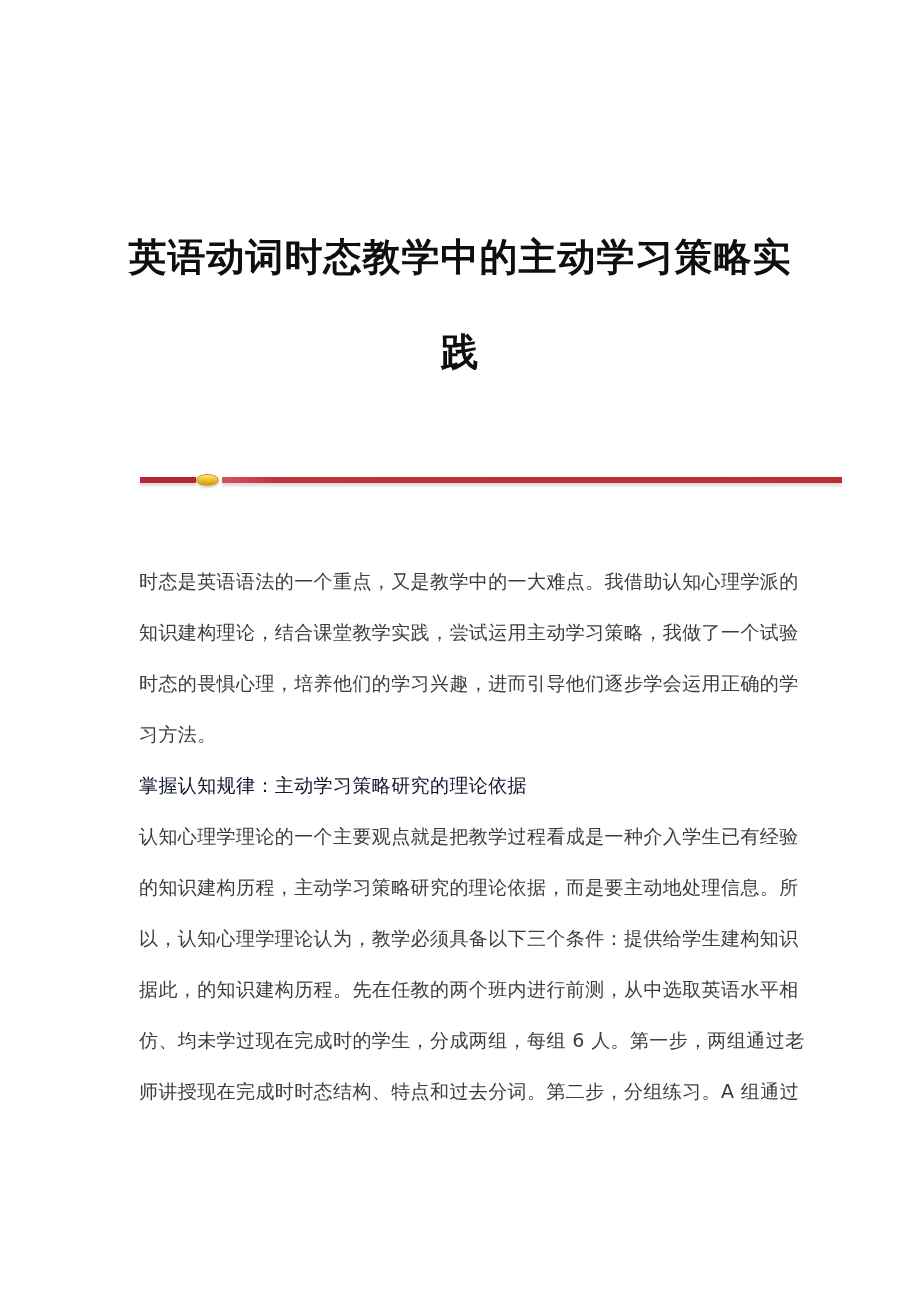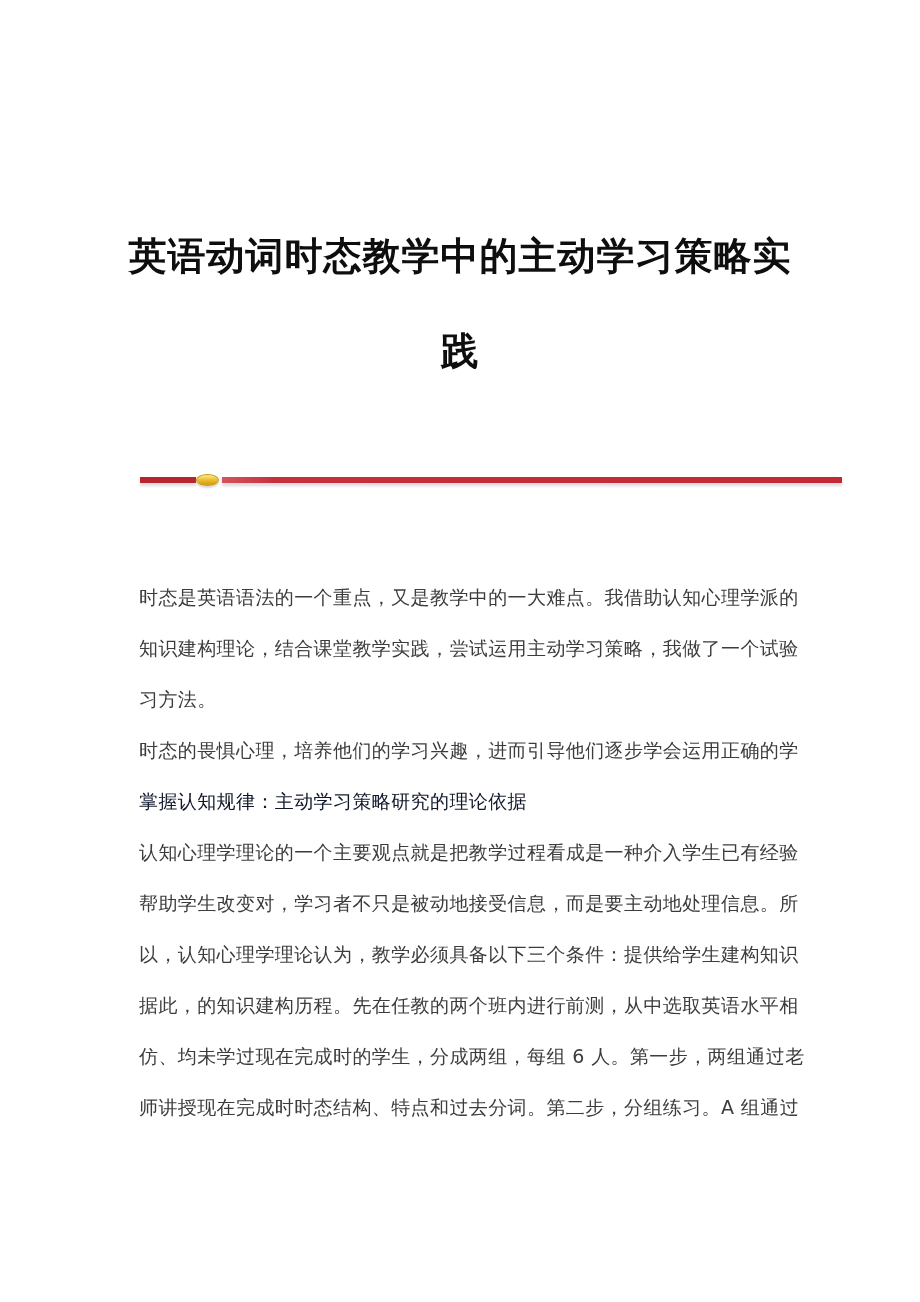--- a/index.html
+++ b/index.html
@@ -24,21 +24,20 @@
     font-family: "DejaVu Serif", serif;
     font-size: 38px;
     font-weight: 700;
     color: #0e0e0e;
     line-height: 95px;
     letter-spacing: 1px;
   }
   .doc-title .t-line {
     display: block;
     height: 95px;
-    font-family: Liberation Serif, serif;
   }
   .divider {
     position: absolute;
     top: 477px;
     left: 140px;
     width: 702px;
     height: 6px;
   }
   .divider .seg {
     position: absolute;
@@ -63,21 +62,21 @@
     width: 23px;
     height: 12px;
     border-radius: 50%;
     background: linear-gradient(to bottom, #f9e070 15%, #ecc23a 45%, #dda214 85%);
     border: 1px solid #c79a1e;
     box-sizing: border-box;
     box-shadow: 0 2px 2px rgba(150, 150, 168, 0.4);
   }
   .doc-body {
     position: absolute;
-    top: 572px;
+    top: 556px;
     left: 139px;
     width: 650px;
     color: #3c3c3c;
   }
   .doc-body .line {
     height: 51px;
     line-height: 51px;
     font-size: 19px;
     letter-spacing: 0.4px;
     white-space: nowrap;
@@ -98,24 +97,24 @@
 
   <div class="divider">
     <div class="seg seg-left"></div>
     <div class="oval"></div>
     <div class="seg seg-right"></div>
   </div>
 
   <div class="doc-body">
       <div class="line">时态是英语语法的一个重点，又是教学中的一大难点。我借助认知心理学派的</div>
       <div class="line">知识建构理论，结合课堂教学实践，尝试运用主动学习策略，我做了一个试验</div>
+      <div class="line">时态的畏惧心理，培养他们的学习兴趣，进而引导他们逐步学会运用正确的学</div>
       <div class="line">习方法。</div>
-      <div class="line">时态的畏惧心理，培养他们的学习兴趣，进而引导他们逐步学会运用正确的学</div>
       <div class="line heading">掌握认知规律：主动学习策略研究的理论依据</div>
       <div class="line">认知心理学理论的一个主要观点就是把教学过程看成是一种介入学生已有经验</div>
-      <div class="line">帮助学生改变对，学习者不只是被动地接受信息，而是要主动地处理信息。所</div>
+      <div class="line">的知识建构历程，主动学习策略研究的理论依据，而是要主动地处理信息。所</div>
       <div class="line">以，认知心理学理论认为，教学必须具备以下三个条件：提供给学生建构知识</div>
       <div class="line">据此，的知识建构历程。先在任教的两个班内进行前测，从中选取英语水平相</div>
       <div class="line">仿、均未学过现在完成时的学生，分成两组，每组 6 人。第一步，两组通过老</div>
       <div class="line">师讲授现在完成时时态结构、特点和过去分词。第二步，分组练习。A 组通过</div>
     </div>
 
 </div>
 
 </body></html>

